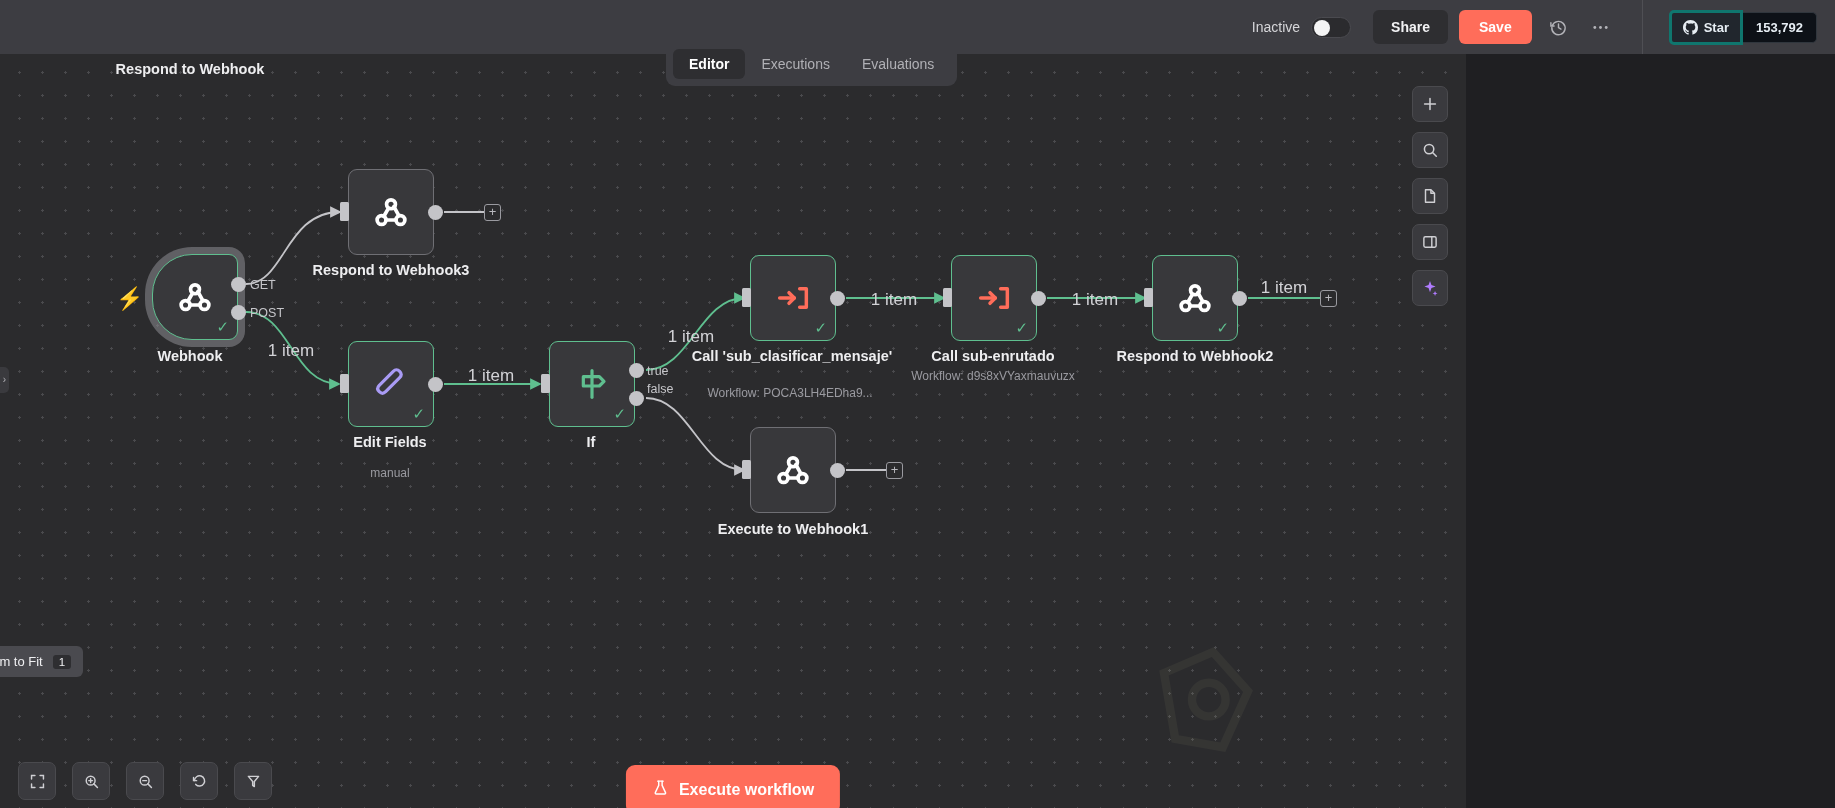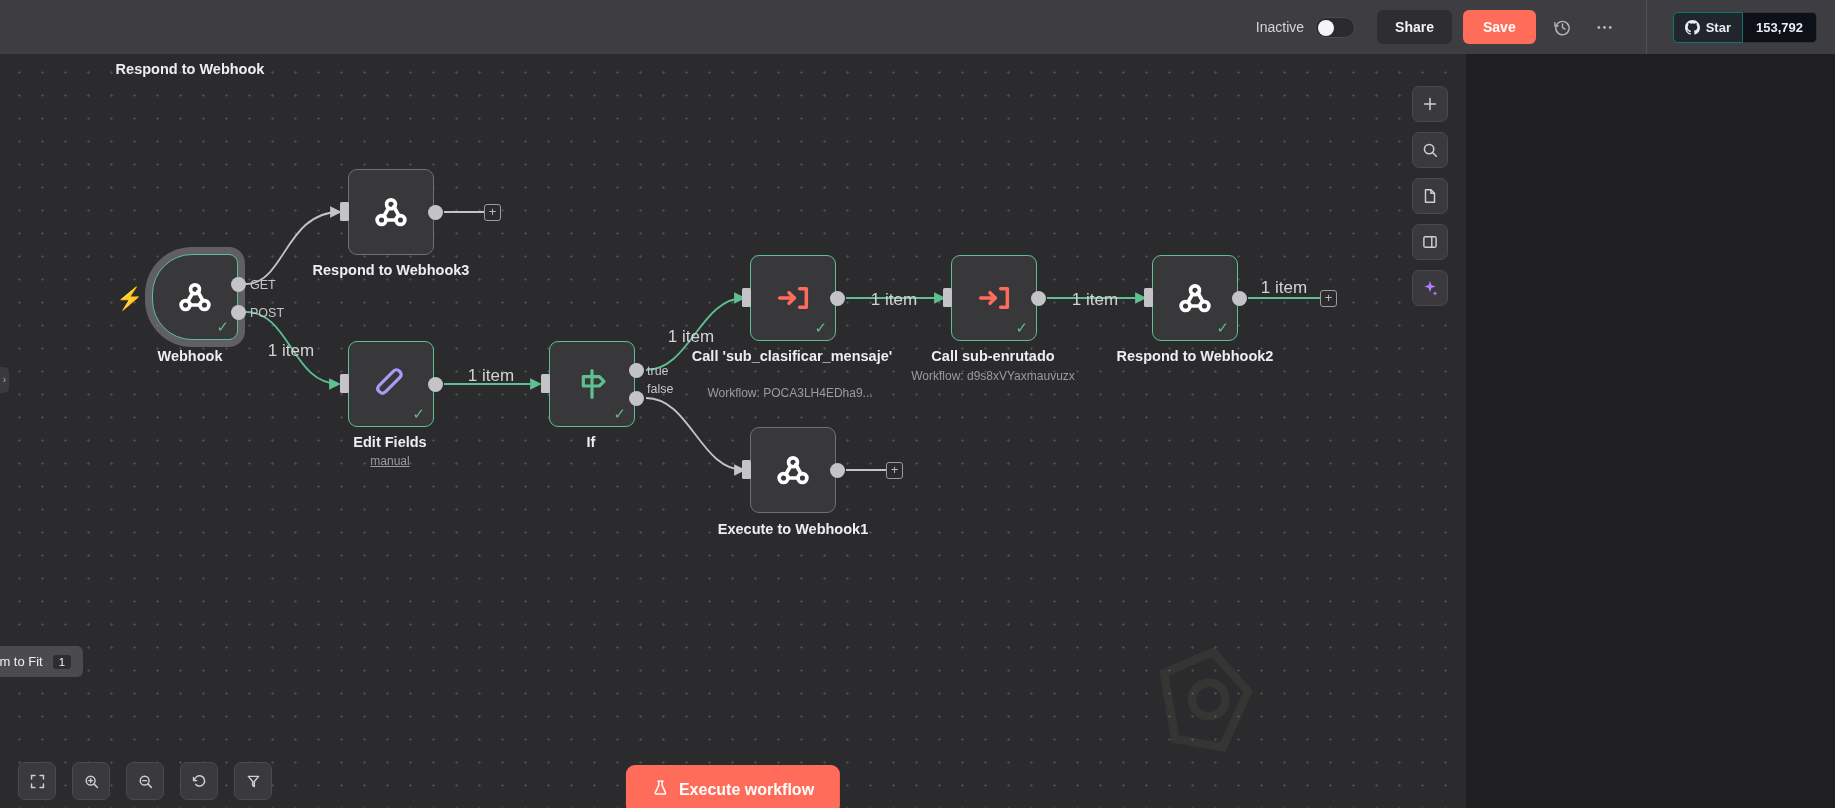--- a/index.html
+++ b/index.html
@@ -52,21 +52,21 @@
     margin-left: 12px; width: 30px; height: 30px; display: flex;
     align-items: center; justify-content: center; cursor: pointer; color: #b3b3b8;
   }
   .gh-wrap {
     margin-left: 26px; margin-right: 18px; display: flex; align-items: center;
     border-left: 1px solid #4f4f54; padding-left: 26px; height: 54px;
   }
   .gh-star {
     display: flex; align-items: center; gap: 6px;
     background: #21262d; color: #e6edf3; font-size: 13px; font-weight: bold;
-    padding: 7px 11px; border-radius: 5px 0 0 5px; border: 1px solid #0f766e;
+    padding: 7px 11px; border-radius: 5px 0 0 5px; border: 3px solid #0f766e;
     cursor: pointer;
   }
   .gh-count {
     background: #0d1117; color: #e6edf3; font-size: 13px; font-weight: bold;
     padding: 7px 13px; border-radius: 0 5px 5px 0;
     border: 1px solid #30363d; border-left: none; cursor: pointer;
   }
 
   
   .tabs {
@@ -223,20 +223,25 @@
           <svg viewBox="0 0 16 16" width="15" height="15" fill="#e6edf3">
             <path d="M8 0C3.58 0 0 3.58 0 8c0 3.54 2.29 6.53 5.47 7.59.4.07.55-.17.55-.38 0-.19-.01-.82-.01-1.49-2.01.37-2.53-.49-2.69-.94-.09-.23-.48-.94-.82-1.13-.28-.15-.68-.52-.01-.53.63-.01 1.08.58 1.23.82.72 1.21 1.87.87 2.33.66.07-.52.28-.87.51-1.07-1.78-.2-3.64-.89-3.64-3.95 0-.87.31-1.59.82-2.15-.08-.2-.36-1.02.08-2.12 0 0 .67-.21 2.2.82a7.4 7.4 0 0 1 2-.27c.68 0 1.36.09 2 .27 1.53-1.04 2.2-.82 2.2-.82.44 1.1.16 1.92.08 2.12.51.56.82 1.27.82 2.15 0 3.07-1.87 3.75-3.65 3.95.29.25.54.73.54 1.48 0 1.07-.01 1.93-.01 2.2 0 .21.15.46.55.38A8.01 8.01 0 0 0 16 8c0-4.42-3.58-8-8-8z"></path>
           </svg>
           <span>Star</span>
         </div>
         <div class="gh-count">153,792</div>
       </div>
     </div>
   </div>
 
+  <div class="tabs">
+    <div class="tab active">Editor</div>
+    <div class="tab">Executions</div>
+    <div class="tab">Evaluations</div>
+  </div>
 
   <div class="canvas">
 
     <div class="nodelabel" style="left:190px; top:6px;">Respond to Webhook</div>
 
     <svg class="edges">
       <defs>
         <marker id="arrGreen" markerWidth="7" markerHeight="7" refX="5.5" refY="3.2" orient="auto">
           <path d="M0,0 L6.5,3.2 L0,6.4 z" fill="#5fbf8f"></path>
         </marker>
@@ -303,21 +308,21 @@
 
     <div class="node" style="left:348px; top:287px;">
       <svg viewBox="0 0 30 30" width="40" height="40" fill="none" stroke="#a99bf5" stroke-width="2.4" stroke-linecap="round">
         <path d="M21.5 5.5c1.6 1.6 1.6 3.2 0 4.8L11 20.8c-1.6 1.6-3.2 1.6-4.8 0s-1.6-3.2 0-4.8L16.7 5.5c1.6-1.6 3.2-1.6 4.8 0z"></path>
       </svg>
       <span class="check">✓</span>
     </div>
     <div class="sq-in" style="left:340px; top:320px;"></div>
     <div class="dot-out" style="left:428px; top:323px;"></div>
     <div class="nodelabel" style="left:390px; top:379px;">Edit Fields</div>
-    <div class="nodesub" style="left:390px; top:400px;text-decoration:underline;">manual</div>
+    <div class="nodesub" style="left:390px; top:412px;">manual</div>
     <div class="edge-label" style="left:491px; top:312px;">1 item</div>
 
     <div class="node" style="left:549px; top:287px;">
       <svg viewBox="0 0 30 30" width="40" height="40" fill="none" stroke="#5fbf8f" stroke-width="2.4" stroke-linecap="round" stroke-linejoin="round">
         <path d="M15 5v20"></path>
         <path d="M8.5 9.5h12l3.5 3.5-3.5 3.5h-12z"></path>
       </svg>
       <span class="check">✓</span>
     </div>
     <div class="sq-in" style="left:541px; top:320px;"></div>

